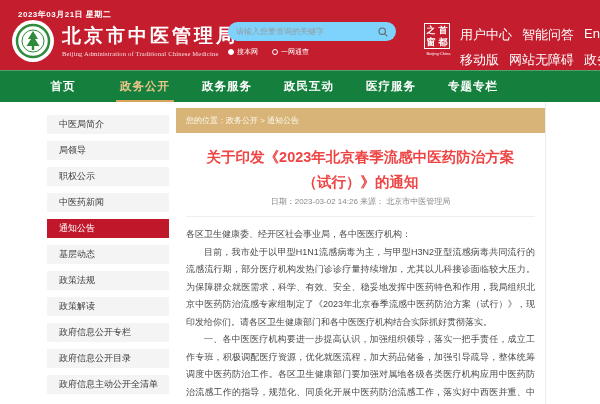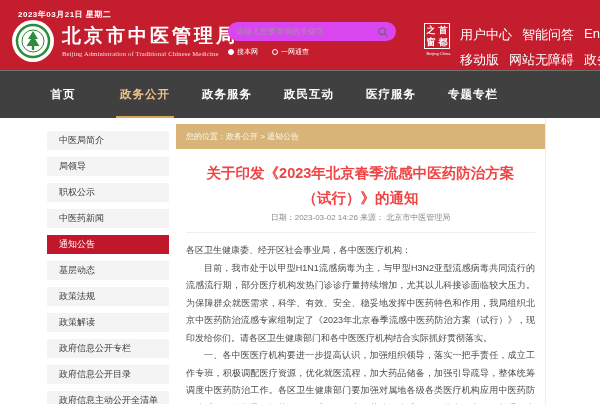--- a/index.html
+++ b/index.html
@@ -13,42 +13,42 @@
   .header { background:#c41d2e; height:52px; position:relative; }
 
   .brand { position:absolute; left:12px; top:2px; display:flex; align-items:center; }
   .emblem { width:42px; height:42px; border-radius:50%; background:#ffffff;
     display:flex; align-items:center; justify-content:center; flex:0 0 auto; }
   .brand-text { margin-left:8px;font-family:Liberation Serif, serif; }
   .site-name { color:#ffffff; font-size:19px; font-weight:bold; letter-spacing:3px; line-height:1.2; }
   .site-name-en { color:rgba(255,255,255,0.85); font-size:6.5px; margin-top:2px; letter-spacing:0.2px; }
 
   .search-wrap { position:absolute; left:228px; top:4px; width:168px; }
-  .search-box { background:#d946ef; border-radius:10px; height:19px; width:168px;
+  .search-box { background:#7dd3fc; border-radius:10px; height:19px; width:168px;
     display:flex; align-items:center; padding:0 8px; }
   .search-box input { border:none; outline:none; flex:1; font-size:8px; color:#333;
     font-family:"Liberation Sans","DejaVu Sans",sans-serif; background:transparent; }
   .search-box input::placeholder { color:#999; }
   .search-scope { display:flex; gap:14px; margin-top:6px; }
   .scope-opt { color:#ffffff; font-size:7px; display:flex; align-items:center; gap:3px; }
   .dot { display:inline-block; width:6px; height:6px; border-radius:50%; border:1px solid #ffffff; }
   .dot.filled { background:#ffffff; }
 
   .portal-logo { position:absolute; left:424px; top:5px; width:26px; text-align:center; }
   .portal-square { width:26px; height:26px; border:1px solid #ffffff; display:grid;
     grid-template-columns:1fr 1fr; grid-template-rows:1fr 1fr; }
   .portal-square span { color:#ffffff; font-size:9px; line-height:12px; font-weight:bold; }
   .portal-caption { color:#ffffff; font-size:5px; transform:scale(0.8); margin-top:1px; white-space:nowrap; }
 
   .quick-links { position:absolute; left:460px; top:8px; }
   .ql-row { display:flex; gap:10px; margin-bottom:7px; }
   .ql-row a { color:#ffffff; font-size:13px; text-decoration:none; white-space:nowrap; }
 
   
-  .nav { background:#404040; height:48px; border-top:1px solid rgba(255,255,255,0.25);
+  .nav { background:#15803d; height:32px; border-top:1px solid rgba(255,255,255,0.25);
     display:flex; align-items:stretch; padding-left:22px; }
   .nav-item { width:82px; display:flex; align-items:center; justify-content:center;
     color:#ffffff; font-size:11.5px; font-weight:bold; position:relative; cursor:pointer; letter-spacing:1px; }
   .nav-item.active { color:#eec48a; }
   .nav-item.active::after { content:""; position:absolute; left:12px; right:12px; bottom:0;
     height:2px; background:#d9a45c; }
 
   
   .content { display:flex; margin-left:40px; width:506px; }
   .sidebar { width:136px; padding:13px 7px 0 7px; background:#ffffff; }

